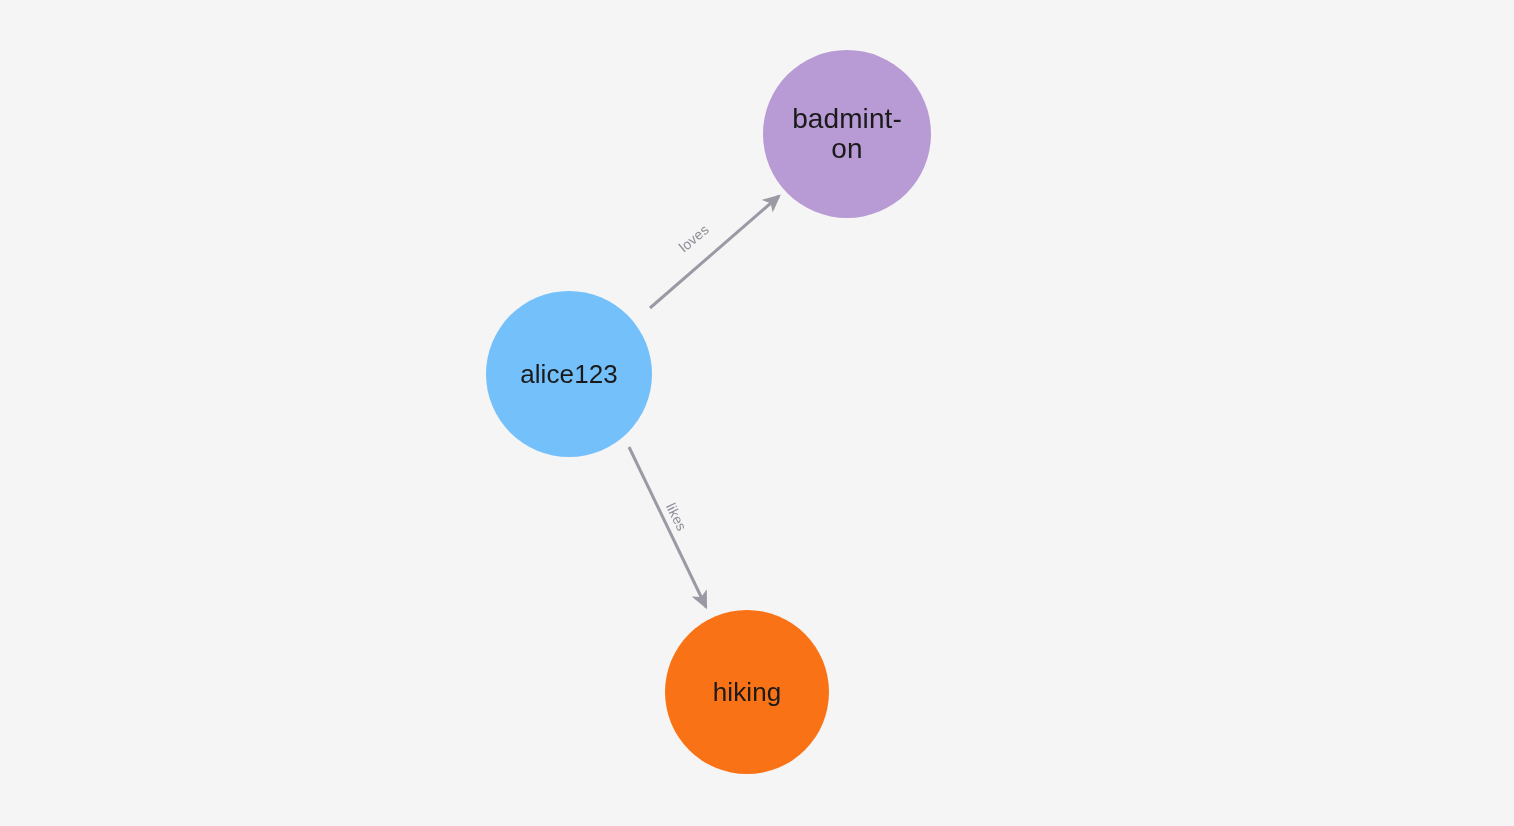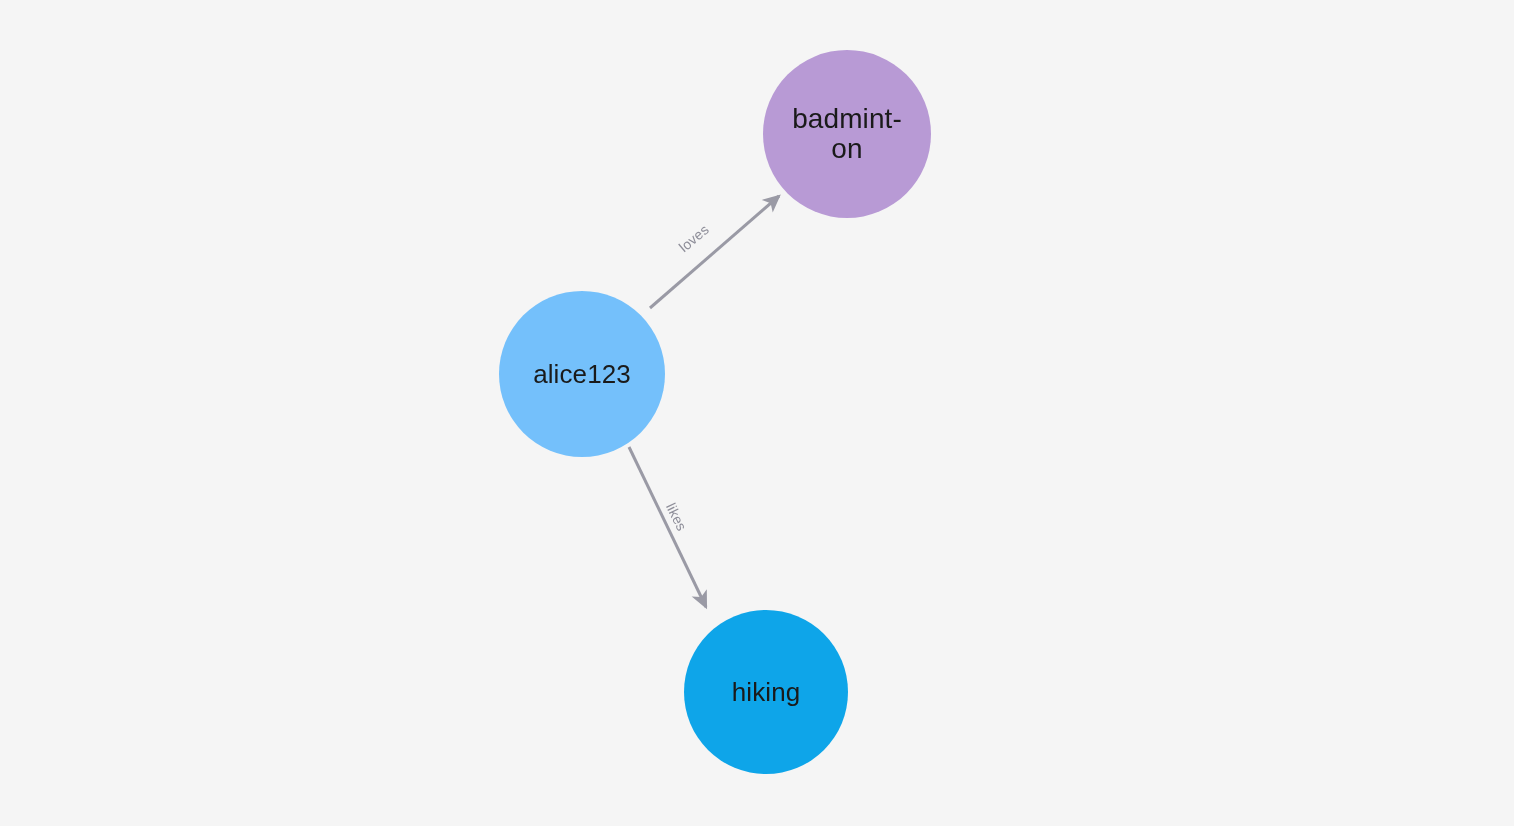--- a/index.html
+++ b/index.html
@@ -73,26 +73,26 @@
       <line class="edge-line" marker-end="url(#arrow-loves)" x1="650" y1="308" x2="779" y2="196" stroke="#9a9aa5" stroke-width="3"></line>
       <text class="edge-label" text-anchor="middle" x="697" y="242" transform="rotate(-40 697 242)">loves</text>
     </g>
 
     <g>
       <line class="edge-line" marker-end="url(#arrow-likes)" x1="629" y1="447" x2="706" y2="607" stroke="#9a9aa5" stroke-width="3"></line>
       <text class="edge-label" text-anchor="middle" x="672" y="519" transform="rotate(64 672 519)">likes</text>
     </g>
   </svg>
 
-  <div class="node" id="node-alice123" style="left: 499px; top: 291px; width: 166px; height: 166px; background: rgb(116, 192, 251);">
+  <div class="node" id="node-alice123" style="left: 486px; top: 291px; width: 166px; height: 166px; background: rgb(116, 192, 251);">
     <span class="node-label" style="font-size: 26px;">alice123</span>
   </div>
 
   <div class="node" id="node-badminton" style="left: 763px; top: 50px; width: 168px; height: 168px; background: rgb(184, 154, 213);">
     <span class="node-label" style="font-size: 28px;">badmint-
 on</span>
   </div>
 
-  <div class="node" id="node-hiking" style="left: 684px; top: 610px; width: 164px; height: 164px; background: #0ea5e9;">
+  <div class="node" id="node-hiking" style="left: 665px; top: 610px; width: 164px; height: 164px; background: #f97316;">
     <span class="node-label" style="font-size: 26px;">hiking</span>
   </div>
 
 </div>
 
 </body></html>

